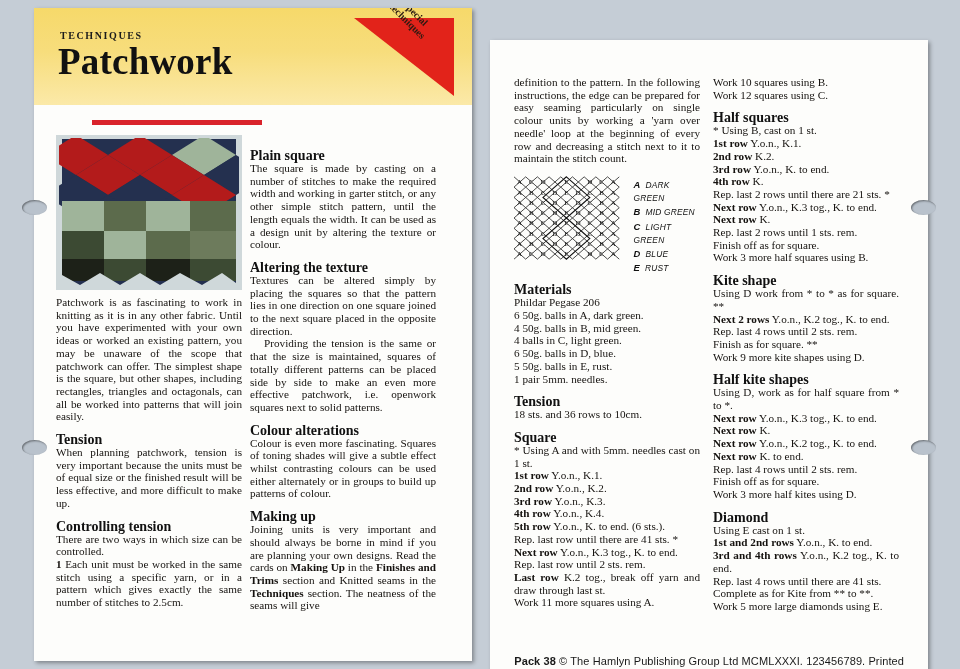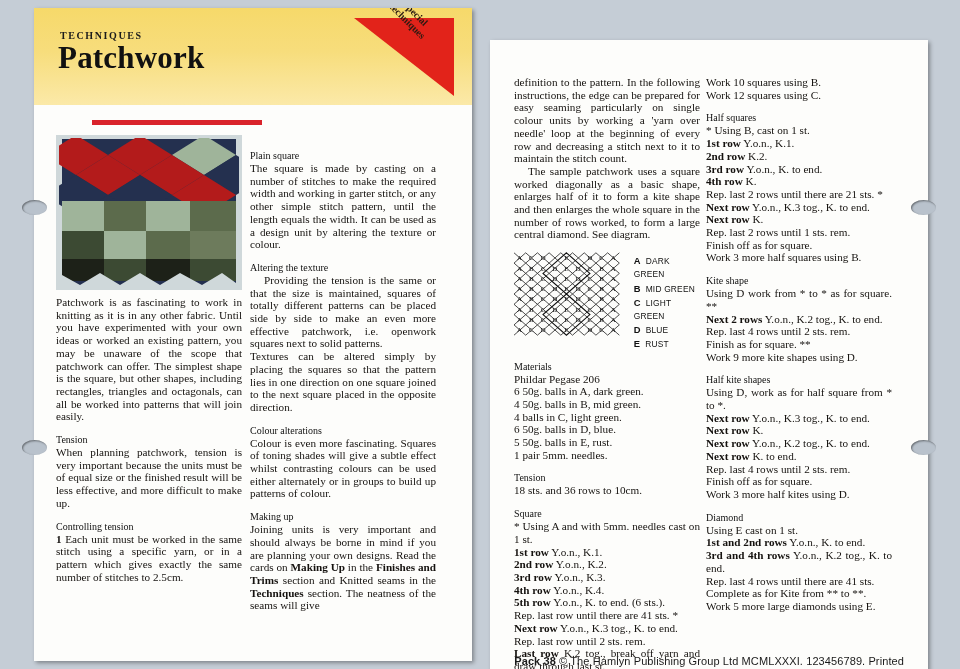--- a/index.html
+++ b/index.html
@@ -37,21 +37,21 @@
     background:linear-gradient(180deg,#f6d96a 0%,#f7dd7c 45%,#fbe9a8 100%);
   }
   .kicker{
     position:absolute;left:26px;top:22px;
     font-family:"Liberation Serif", serif;
     font-size:10px;font-weight:bold;letter-spacing:1.6px;color:#1b1b1b;
   }
   .title{
     position:absolute;left:24px;top:32px;
     font-family:"Liberation Serif", serif;
-    font-size:31px;font-weight:bold;color:#111;letter-spacing:.2px;
+    font-size:37px;font-weight:bold;color:#111;letter-spacing:.2px;
   }
   .flag{
     position:absolute;right:18px;top:10px;width:100px;height:78px;
   }
   .flag .tri{
     width:0;height:0;
     border-top:78px solid #e2231a;
     border-left:100px solid transparent;
   }
   .flag .lbl{
@@ -80,35 +80,35 @@
     margin:0 0 0 0;
     font-family:"Liberation Serif", serif;
     font-size:11.2px;line-height:12.7px;color:#15120f;
     text-align:justify;
   }
   p.t + p.t{margin-top:0;}
   p.indent{text-indent:14px;}
   .gap{height:10px;}
   h3.sub{
     margin:0;font-family:"Liberation Serif", serif;
-    font-size:10px;font-weight:normal;color:#111;line-height:13px;
+    font-size:14px;font-weight:bold;color:#111;line-height:13px;
   }
   b{font-weight:bold;}
 
   
   .rcols{position:absolute;left:0;top:0;width:438px;height:653px;}
   .rcol{position:absolute;width:186px;top:36px;}
   .rcol-l{left:24px;}
-  .rcol-r{left:216px;}
+  .rcol-r{left:223px;}
 
   .diagram-wrap{margin:9px 0 8px 0;display:flex;align-items:flex-start;}
   .legend{margin-left:12px;padding-top:4px;}
   .legend div{
     font-family:"Liberation Sans", sans-serif;
-    font-size:8.4px;letter-spacing:.2px;line-height:13.2px;color:#111;
+    font-size:8.4px;letter-spacing:.2px;line-height:13.2px;color:#111;font-style:italic;
   }
   .legend div .k{font-weight:bold;font-size:9.4px;margin-right:5px;}
 
   .footer{
     position:absolute;left:24px;bottom:14px;width:390px;
     font-family:"Liberation Sans", sans-serif;
     font-size:11px;color:#1a1a1a;letter-spacing:.1px;text-align:right;
   }
   .footer b{font-weight:bold;}
 </style>
@@ -168,48 +168,48 @@
 
     <div class="cols">
 
       <div class="col col-l" style="top:288px;">
         <p class="t">Patchwork is as fascinating to work in knitting as it is in any other fabric. Until you have experimented with your own ideas or worked an existing pattern, you may be unaware of the scope that patchwork can offer. The simplest shape is the square, but other shapes, including rectangles, triangles and octagonals, can all be worked into patterns that will join easily.</p>
         <div class="gap"></div>
         <h3 class="sub">Tension</h3>
         <p class="t">When planning patchwork, tension is very important because the units must be of equal size or the finished result will be less effective, and more difficult to make up.</p>
         <div class="gap"></div>
         <h3 class="sub">Controlling tension</h3>
+        <p class="t">There are two ways in which size can be controlled.</p>
         <p class="t"><b>1</b> <span>Each unit must be worked in the same stitch using a specific yarn, or in a pattern which gives exactly the same number of stitches to 2.5cm.</span></p>
       </div>
 
       <div class="col col-r" style="top:131px;">
         <div class="gap"></div>
         <h3 class="sub">Plain square</h3>
         <p class="t">The square is made by casting on a number of stitches to make the required width and working in garter stitch, or any other simple stitch pattern, until the length equals the width. It can be used as a design unit by altering the texture or colour.</p>
         <div class="gap"></div>
         <h3 class="sub">Altering the texture</h3>
+        <p class="t">Textures can be altered simply by placing the squares so that the pattern lies in one direction on one square joined to the next square placed in the opposite direction.</p>
         <p class="t indent">Providing the tension is the same or that the size is maintained, squares of totally different patterns can be placed side by side to make an even more effective patchwork, i.e. openwork squares next to solid patterns.</p>
-        <p class="t">Textures can be altered simply by placing the squares so that the pattern lies in one direction on one square joined to the next square placed in the opposite direction.</p>
         <div class="gap"></div>
         <h3 class="sub">Colour alterations</h3>
         <p class="t">Colour is even more fascinating. Squares of toning shades will give a subtle effect whilst contrasting colours can be used either alternately or in groups to build up patterns of colour.</p>
         <div class="gap"></div>
         <h3 class="sub">Making up</h3>
         <p class="t"><span>Joining units is very important and should always be borne in mind if you are planning your own designs. Read the cards on </span><b>Making Up</b><span> in the </span><b>Finishes and Trims</b><span> section and Knitted seams in the </span><b>Techniques</b><span> section. The neatness of the seams will give</span></p>
       </div>
 
     </div>
   </div>
 
   <div class="page" id="page-right">
     <div class="rcols">
 
       <div class="rcol rcol-l">
         <p class="t">definition to the pattern. In the following instructions, the edge can be prepared for easy seaming particularly on single colour units by working a 'yarn over needle' loop at the beginning of every row and decreasing a stitch next to it to maintain the stitch count.</p>
-        <p class="t indent">The sample patchwork uses a square worked diagonally as a basic shape, enlarges half of it to form a kite shape and then enlarges the whole square in the number of rows worked, to form a large central diamond. See diagram.</p>
 
         <div class="diagram-wrap">
           <svg width="115" height="88" viewBox="0 0 230 176">
             <g stroke="#111" stroke-width="1.6" fill="none">
 
               <g id="lat">
                 <path d="M0 22 L25 0 M0 0 L25 22 M25 22 L50 0 M25 0 L50 22 M50 22 L75 0 M50 0 L75 22 M75 22 L100 0 M75 0 L100 22 M100 22 L125 0 M100 0 L125 22 M125 22 L150 0 M125 0 L150 22 M150 22 L175 0 M150 0 L175 22 M175 22 L200 0 M175 0 L200 22 M200 22 L225 0 M200 0 L225 22"></path>
               </g>
               <use href="#lat" y="22"></use>
                 <use href="#lat" y="44"></use>

